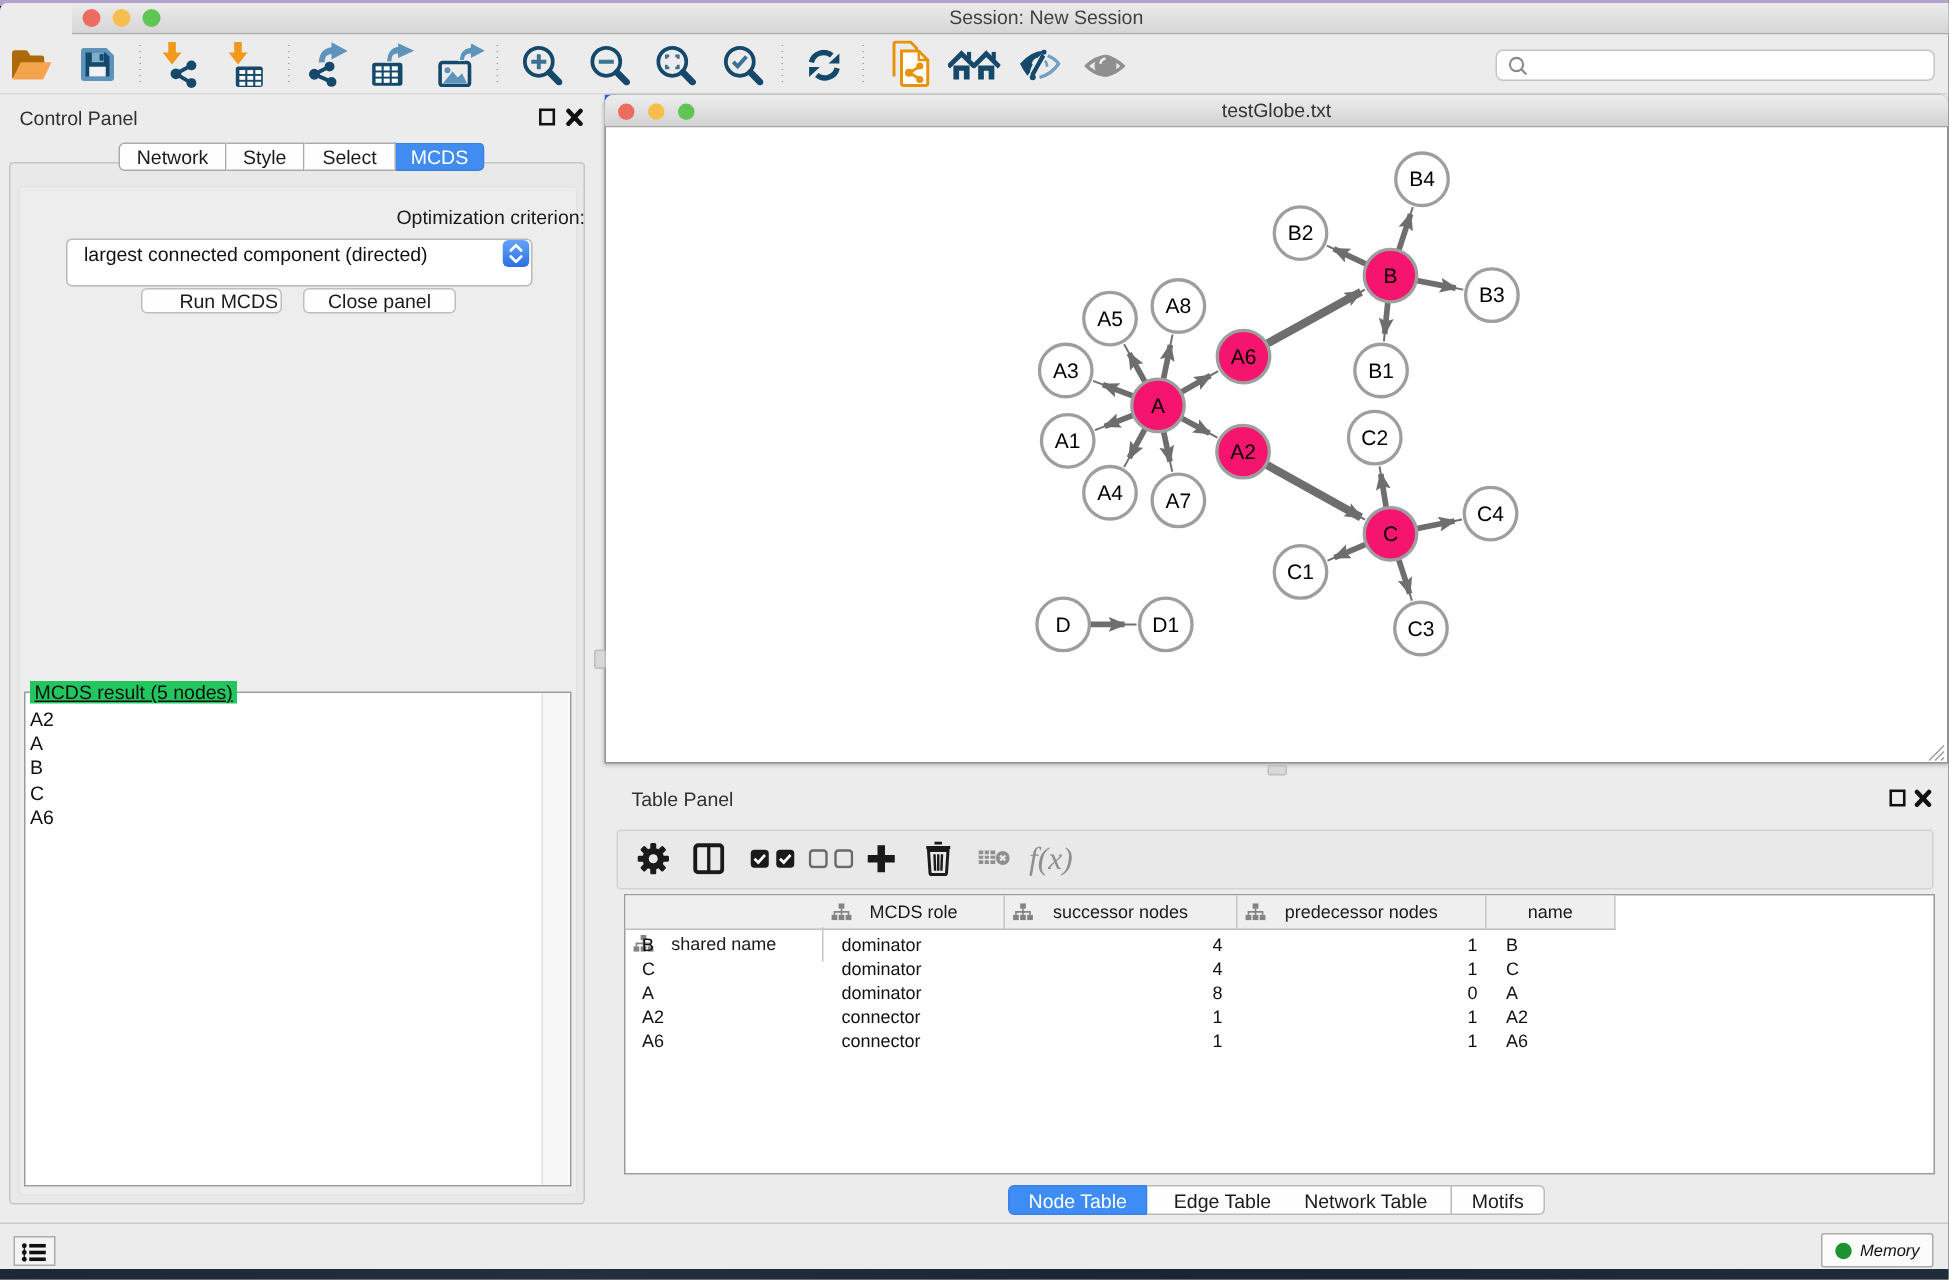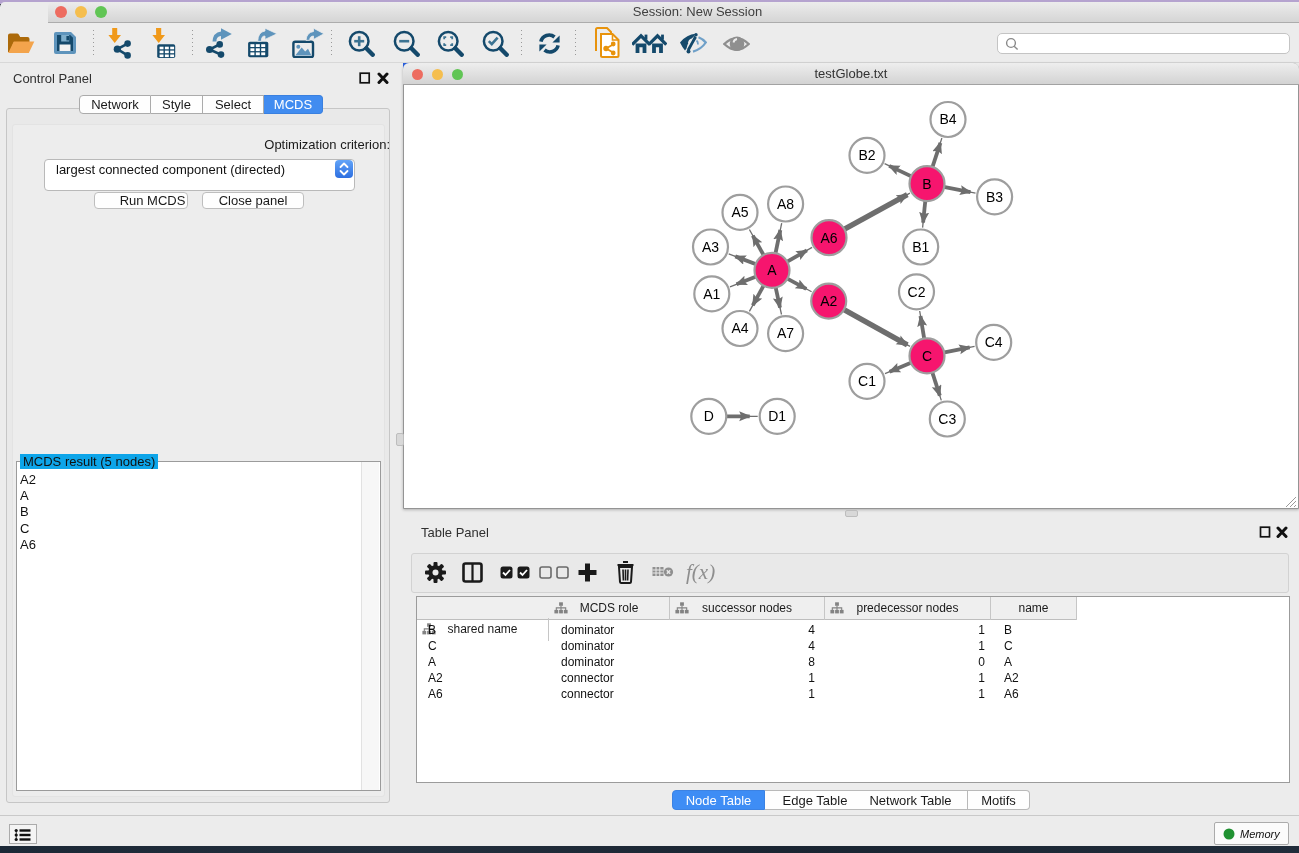--- a/index.html
+++ b/index.html
@@ -27,21 +27,21 @@
   color:#1a1a1a; text-align:center; line-height:18px; }
 .tab.sel { background:#418CF0; color:#fff; border-color:#3A80DF; }
 #opt-label { left:6px; top:137px; width:384px; text-align:right; font-size:13px; color:#1a1a1a; }
 #dropdown { left:44px; top:159px; width:311px; height:32px; background:#fff;
   border:1px solid #B9B9B9; border-radius:4px; font-size:13px; color:#111; line-height:19px;
   padding-left:11px; }
 .btn { top:192px; height:17px; background:#FEFEFE; border:1px solid #BEBEBE; border-radius:4px;
   font-size:13px; color:#1a1a1a; text-align:center; line-height:15px; }
 #fieldset { left:16px; top:461px; width:365px; height:330px; border:1px solid #9B9B9B;
   background:#fff; }
-#legend { left:20px; top:454px; background:#0ea5e9; padding:0 3px; font-size:13px; color:#111; }
+#legend { left:20px; top:454px; background:#22c55e; padding:0 3px; font-size:13px; color:#111;text-decoration:underline; }
 #mcds-list { left:20px; top:472px; font-size:13px; color:#111; line-height:16.2px; }
 #mcds-scroll { left:361px; top:462px; width:18px; height:328px; background:#F7F7F7;
   border-left:1px solid #E2E2E2; }
 
 #gwin { left:403px; top:63px; width:896px; height:446px; background:#fff;
   border:1px solid #949494; border-radius:6px 6px 0 0; box-shadow:0 1px 3px rgba(0,0,0,0.25); }
 #gtitle { left:403px; top:63px; width:896px; height:22px; border-radius:6px 6px 0 0;
   background:linear-gradient(#EEEEEE,#D3D3D3); border-bottom:1px solid #A2A2A2; }
 #gtitle .t { width:100%; text-align:center; font-size:13px; color:#333; line-height:21px; }
 .glight { width:11px; height:11px; border-radius:50%; top:6px; }

